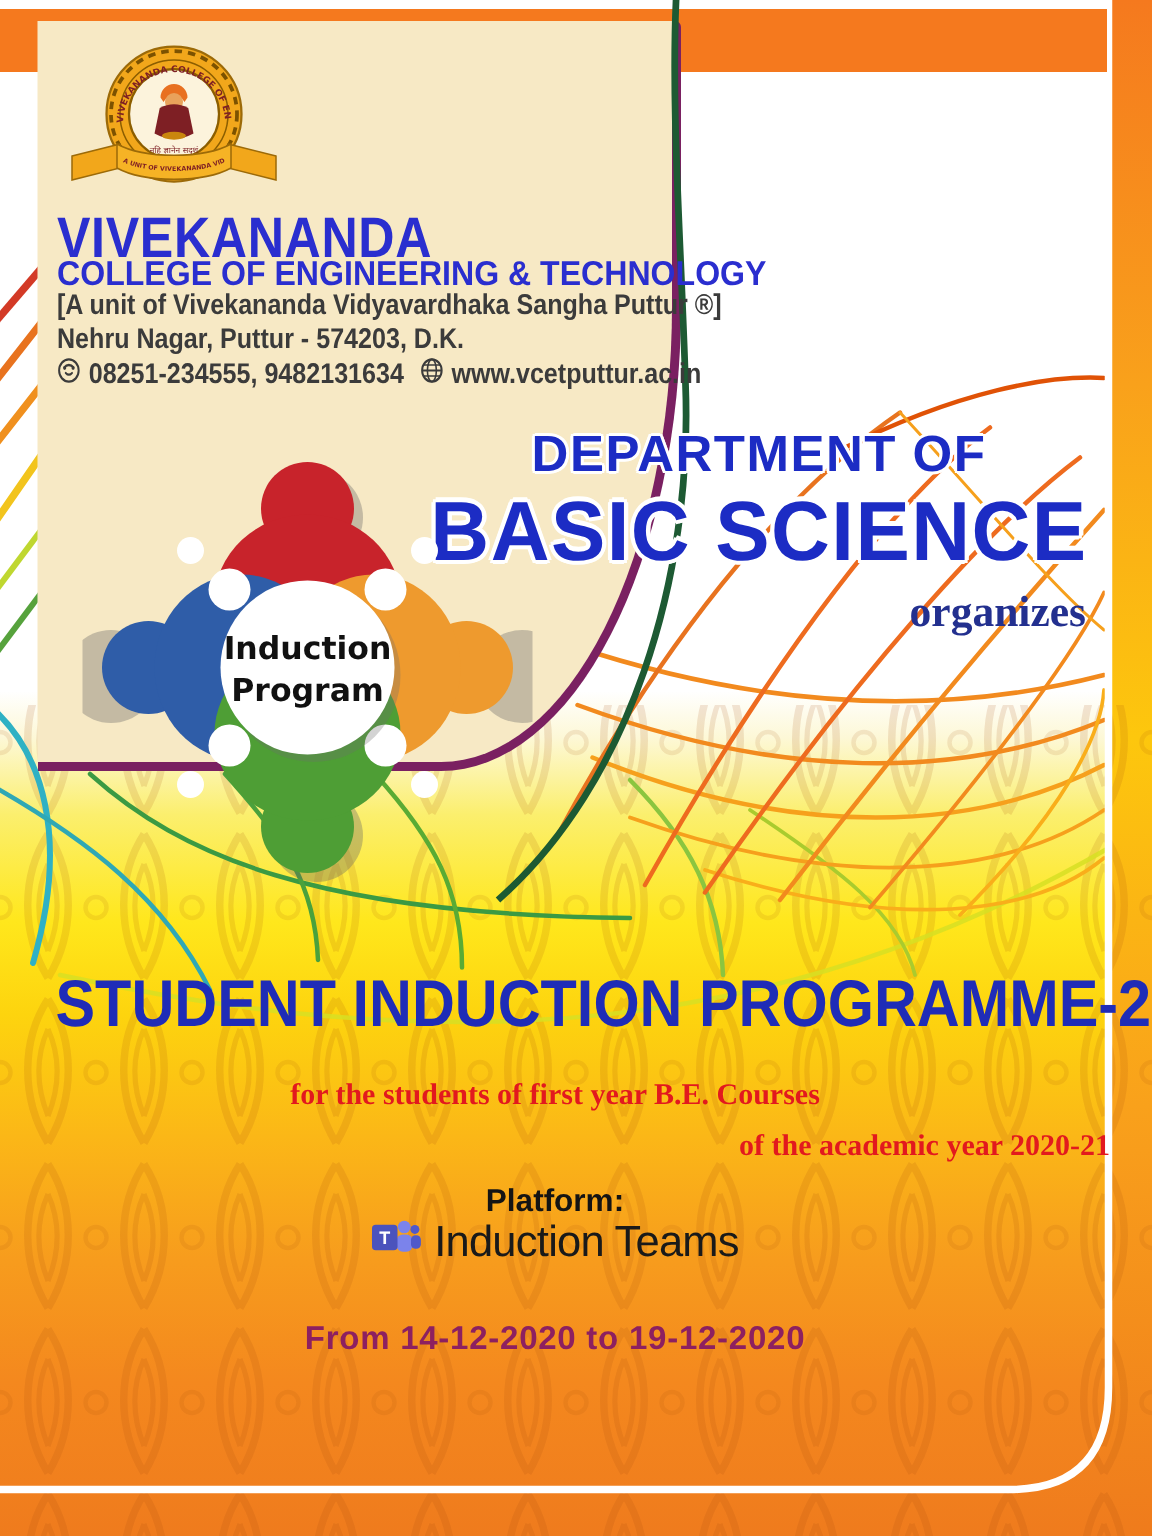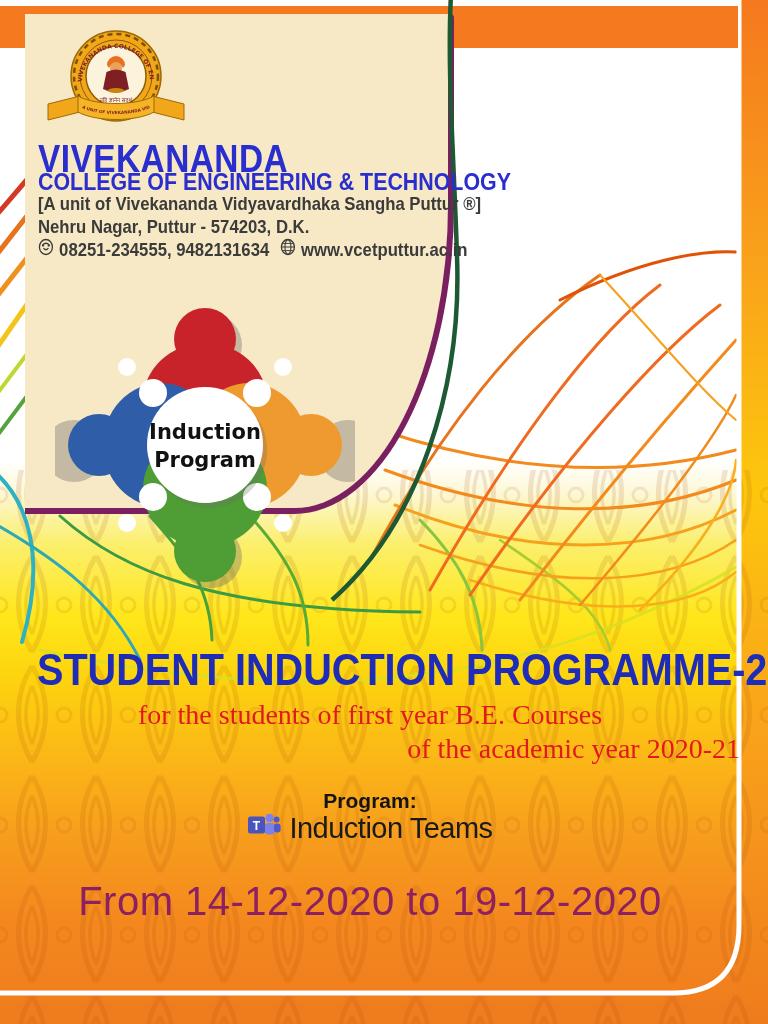--- a/index.html
+++ b/index.html
@@ -69,28 +69,28 @@
   .organizes{
     margin-top:6px;text-align:right;padding-right:16px;
     font-family:"Liberation Serif","DejaVu Serif",serif;
     font-size:29px;font-weight:700;color:#23308f;
   }
 
   .event{left:0;width:740px;text-align:center;}
   .ev-mode{top:604px;font-size:40px;font-weight:800;color:#1f2cb7;letter-spacing:1px;}
   .ev-title{top:645px;font-size:44px;font-weight:800;color:#1f2cb7;transform:scaleX(.9);}
   .ev-sub{font-family:"Liberation Serif","DejaVu Serif",serif;
-    font-size:28px;font-weight:400;color:#e2191e;}
+    font-size:20px;font-weight:700;color:#e2191e;margin-top:20px;}
   .ev-sub1{top:699px;}
   .ev-sub2{top:733px;text-align:right;}
   .plat-label{top:789px;font-size:21px;font-weight:600;color:#141414;}
   .plat-row{top:810px;left:0;width:740px;display:flex;justify-content:center;
     align-items:center;gap:8px;}
   .plat-name{font-size:29px;font-weight:500;color:#1a1a1a;letter-spacing:-.5px;}
-  .dates{top:879px;font-size:40px;font-weight:400;color:#8d2060;letter-spacing:.5px;}
+  .dates{top:879px;font-size:22px;font-weight:700;color:#8d2060;letter-spacing:.5px;}
 
   .people{position:absolute;left:55px;top:295px;width:300px;height:300px;}
   .people text{font-family:"DejaVu Sans",sans-serif;}
   .logo{position:absolute;left:40px;top:26px;width:152px;height:116px;}
   .logo text{font-family:"DejaVu Sans",sans-serif;}
 </style>
 </head>
 <body>
 
 <div class="page">
@@ -216,20 +216,25 @@
           <circle cx="9" cy="9" r="7.4" fill="none" stroke="#3b3b3b" stroke-width="1.5"></circle>
           <ellipse cx="9" cy="9" rx="3.4" ry="7.4" fill="none" stroke="#3b3b3b" stroke-width="1.2"></ellipse>
           <line x1="1.6" y1="9" x2="16.4" y2="9" stroke="#3b3b3b" stroke-width="1.2"></line>
           <line x1="2.6" y1="5.4" x2="15.4" y2="5.4" stroke="#3b3b3b" stroke-width="1"></line>
           <line x1="2.6" y1="12.6" x2="15.4" y2="12.6" stroke="#3b3b3b" stroke-width="1"></line>
         </svg>
       </span>
       <span>www.vcetputtur.ac.in</span>
     </div>
 
+    <div class="abs dept">
+      <div class="dept-eyebrow nowrap">DEPARTMENT OF</div>
+      <div class="dept-name">BASIC SCIENCE</div>
+      <div class="organizes">organizes</div>
+    </div>
 
     <svg class="people" viewBox="-150 -150 300 300">
       <g fill="rgba(100,100,100,.35)">
         <circle cx="6" cy="-100" r="31"></circle>
         <circle cx="6" cy="112" r="31"></circle>
         <circle cx="-131" cy="6" r="31"></circle>
         <circle cx="143" cy="6" r="31"></circle>
       </g>
       <g>
         <circle cx="0" cy="-106" r="31" fill="#c8232b"></circle>
@@ -260,21 +265,21 @@
       <circle cx="4" cy="5" r="58" fill="rgba(110,110,110,.3)"></circle>
       <circle cx="0" cy="0" r="58" fill="#ffffff"></circle>
       <text x="0" y="-6" text-anchor="middle" font-size="21" font-weight="700" fill="#111">Induction</text>
       <text x="0" y="22" text-anchor="middle" font-size="21" font-weight="700" fill="#111">Program</text>
     </svg>
 
     <div class="abs event ev-title nowrap cx">STUDENT INDUCTION PROGRAMME-2020</div>
     <div class="abs event ev-sub ev-sub1">for the students of first year B.E. Courses</div>
     <div class="abs event ev-sub ev-sub2">of the academic year 2020-21</div>
 
-    <div class="abs event plat-label">Program:</div>
+    <div class="abs event plat-label">Platform:</div>
     <div class="abs plat-row">
       <span>
         <svg width="34" height="32" viewBox="0 0 34 32">
           <circle cx="22.5" cy="8" r="4.2" fill="#7b83eb"></circle>
           <circle cx="29.6" cy="9.6" r="3" fill="#5059c9"></circle>
           <rect x="17.5" y="13" width="10.5" height="11.5" rx="4" fill="#7b83eb"></rect>
           <rect x="27" y="13.5" width="6.6" height="9" rx="3" fill="#5059c9"></rect>
           <rect x="1" y="6.5" width="17" height="17" rx="2.5" fill="#4b53bc"></rect>
           <text x="9.5" y="19.5" text-anchor="middle" font-size="12" font-weight="700" fill="#ffffff">T</text>
         </svg>

